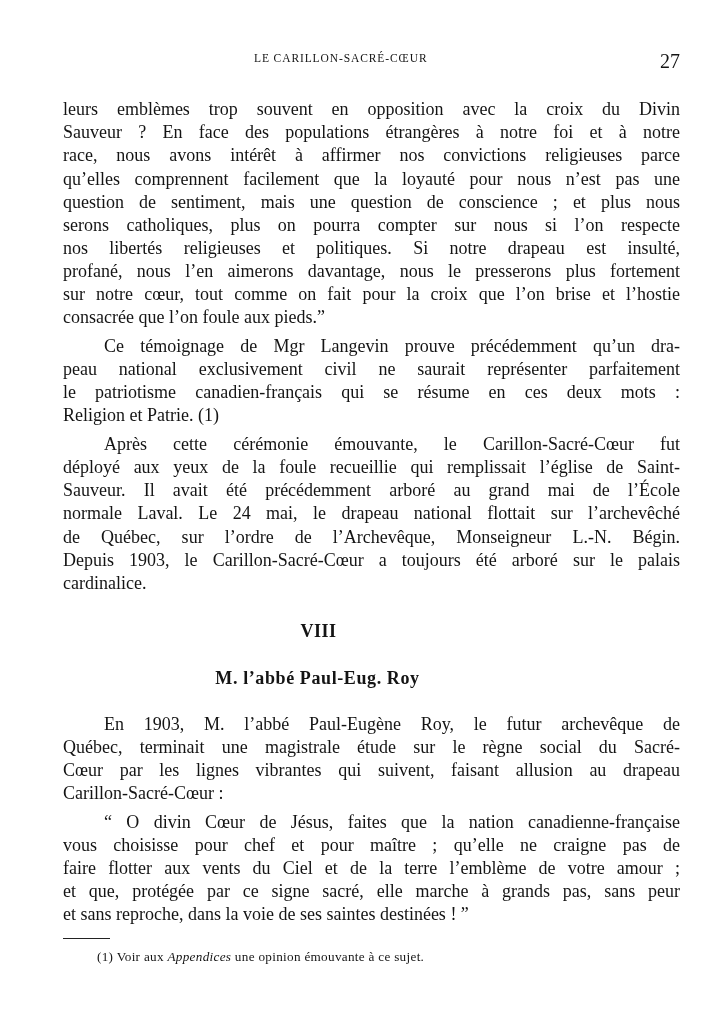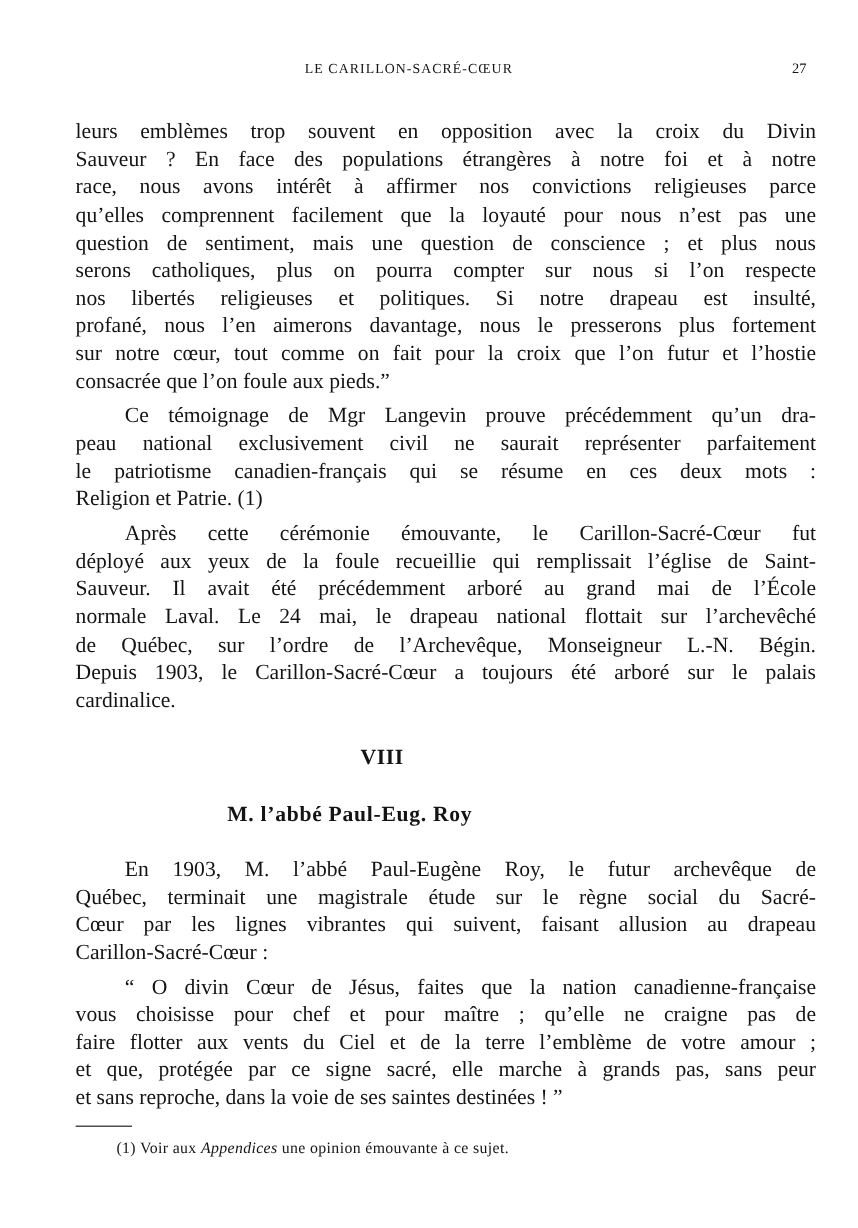--- a/index.html
+++ b/index.html
@@ -1,29 +1,29 @@
 <!DOCTYPE html>
 <html><head>
 <meta charset="utf-8">
 <style>
   html, body { margin: 0; padding: 0; background: #ffffff; }
   body { width: 715px; height: 1023px; position: relative; overflow: hidden;
          font-family: "Liberation Serif", "DejaVu Serif", serif; color: #141414; }
   .page { position: absolute; left: 0; top: 0; width: 715px; height: 1023px; }
   .running-head { position: absolute; top: 52px; left: 0; width: 649px; height: 20px; }
   .running-title { position: absolute; left: 254px; top: 0; font-size: 11.5px; letter-spacing: 0.9px; }
-  .page-number { position: absolute; left: 660px; top: -2px; font-size: 12px; }
+  .page-number { position: absolute; left: 660px; top: -2px; font-size: 20px; }
   .line { position: absolute; left: 63px; width: 617px; font-size: 18px; line-height: 23px;
           white-space: nowrap; text-align: justify; text-align-last: justify; height: 23px; overflow: visible; }
   .line.indent { left: 104px; width: 576px; }
   .line.last { text-align-last: left; }
   .section-number { position: absolute; top: 621px; left: 0; width: 637px; text-align: center;
                     font-weight: bold; font-size: 18px; letter-spacing: 0.5px; }
   .section-title { position: absolute; top: 668px; left: 0; width: 583px; text-align: center;
-                   font-weight: bold; font-size: 18px; letter-spacing: 0.6px; }
+                   font-weight: bold; font-size: 18px; letter-spacing: 0.6px; padding-left: 26px; }
   .footnote-rule { position: absolute; left: 63px; top: 938px; width: 47px; height: 0;
                    border-top: 1.5px solid #222; }
   .footnote { position: absolute; left: 97px; top: 949px; font-size: 13.2px; letter-spacing: 0.3px; white-space: nowrap; }
   .footnote em { font-style: italic; margin-top: 40px; }
 </style>
 </head>
 <body>
 
 <div class="page">
 
@@ -34,21 +34,21 @@
 
   <div>
     <div class="line" style="top:98px">leurs emblèmes trop souvent en opposition avec la croix du Divin</div>
     <div class="line" style="top:121px">Sauveur ?  En face des populations étrangères à notre foi et à notre</div>
     <div class="line" style="top:144px">race, nous avons intérêt à affirmer nos convictions religieuses parce</div>
     <div class="line" style="top:168px">qu’elles comprennent facilement que la loyauté pour nous n’est pas une</div>
     <div class="line" style="top:191px">question de sentiment, mais une question de conscience ; et plus nous</div>
     <div class="line" style="top:214px">serons catholiques, plus on pourra compter sur nous si l’on respecte</div>
     <div class="line" style="top:237px">nos libertés religieuses et politiques.  Si notre drapeau est insulté,</div>
     <div class="line" style="top:260px">profané, nous l’en aimerons davantage, nous le presserons plus fortement</div>
-    <div class="line" style="top:283px">sur notre cœur, tout comme on fait pour la croix que l’on futur et l’hostie</div>
+    <div class="line" style="top:283px">sur notre cœur, tout comme on fait pour la croix que l’on brise et l’hostie</div>
     <div class="line last" style="top:306px">consacrée que l’on foule aux pieds.”</div>
   </div>
 
   <div>
     <div class="line indent" style="top:335px">Ce témoignage de Mgr Langevin prouve précédemment qu’un dra-</div>
     <div class="line" style="top:358px">peau national exclusivement civil ne saurait représenter parfaitement</div>
     <div class="line" style="top:381px">le patriotisme canadien-français qui se résume en ces deux mots :</div>
     <div class="line last" style="top:404px">Religion et Patrie. (1)</div>
   </div>
 

